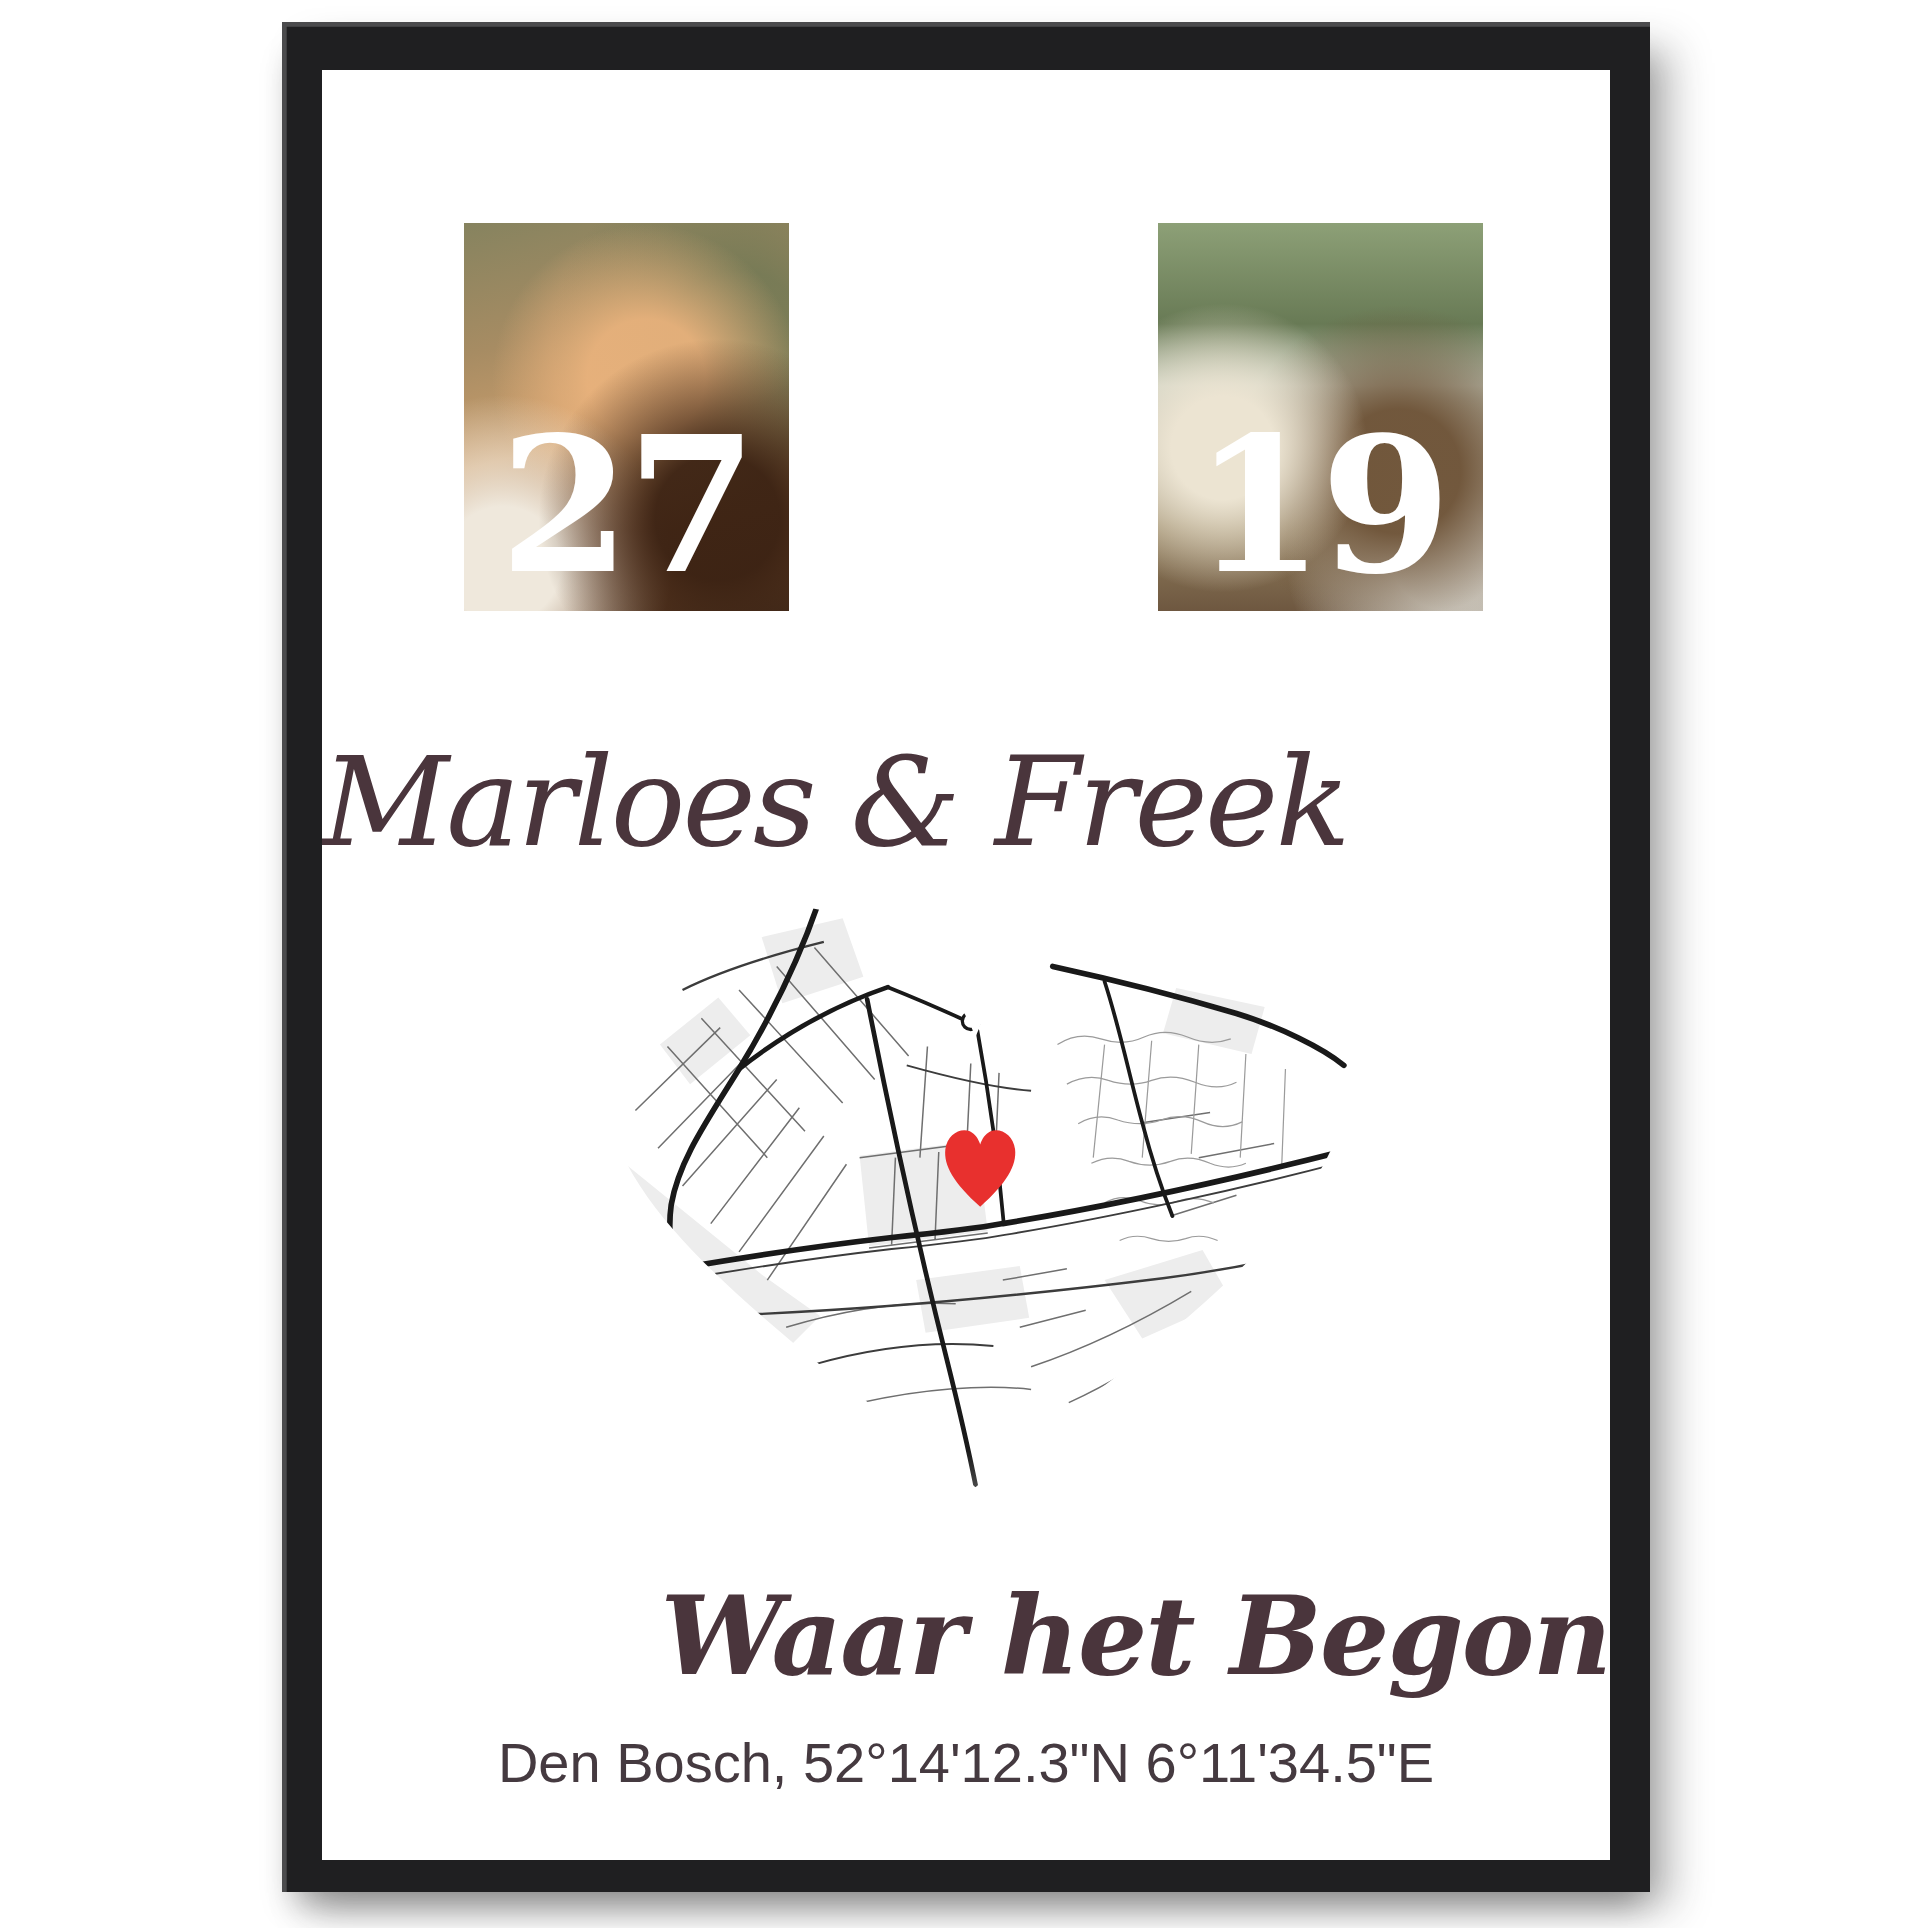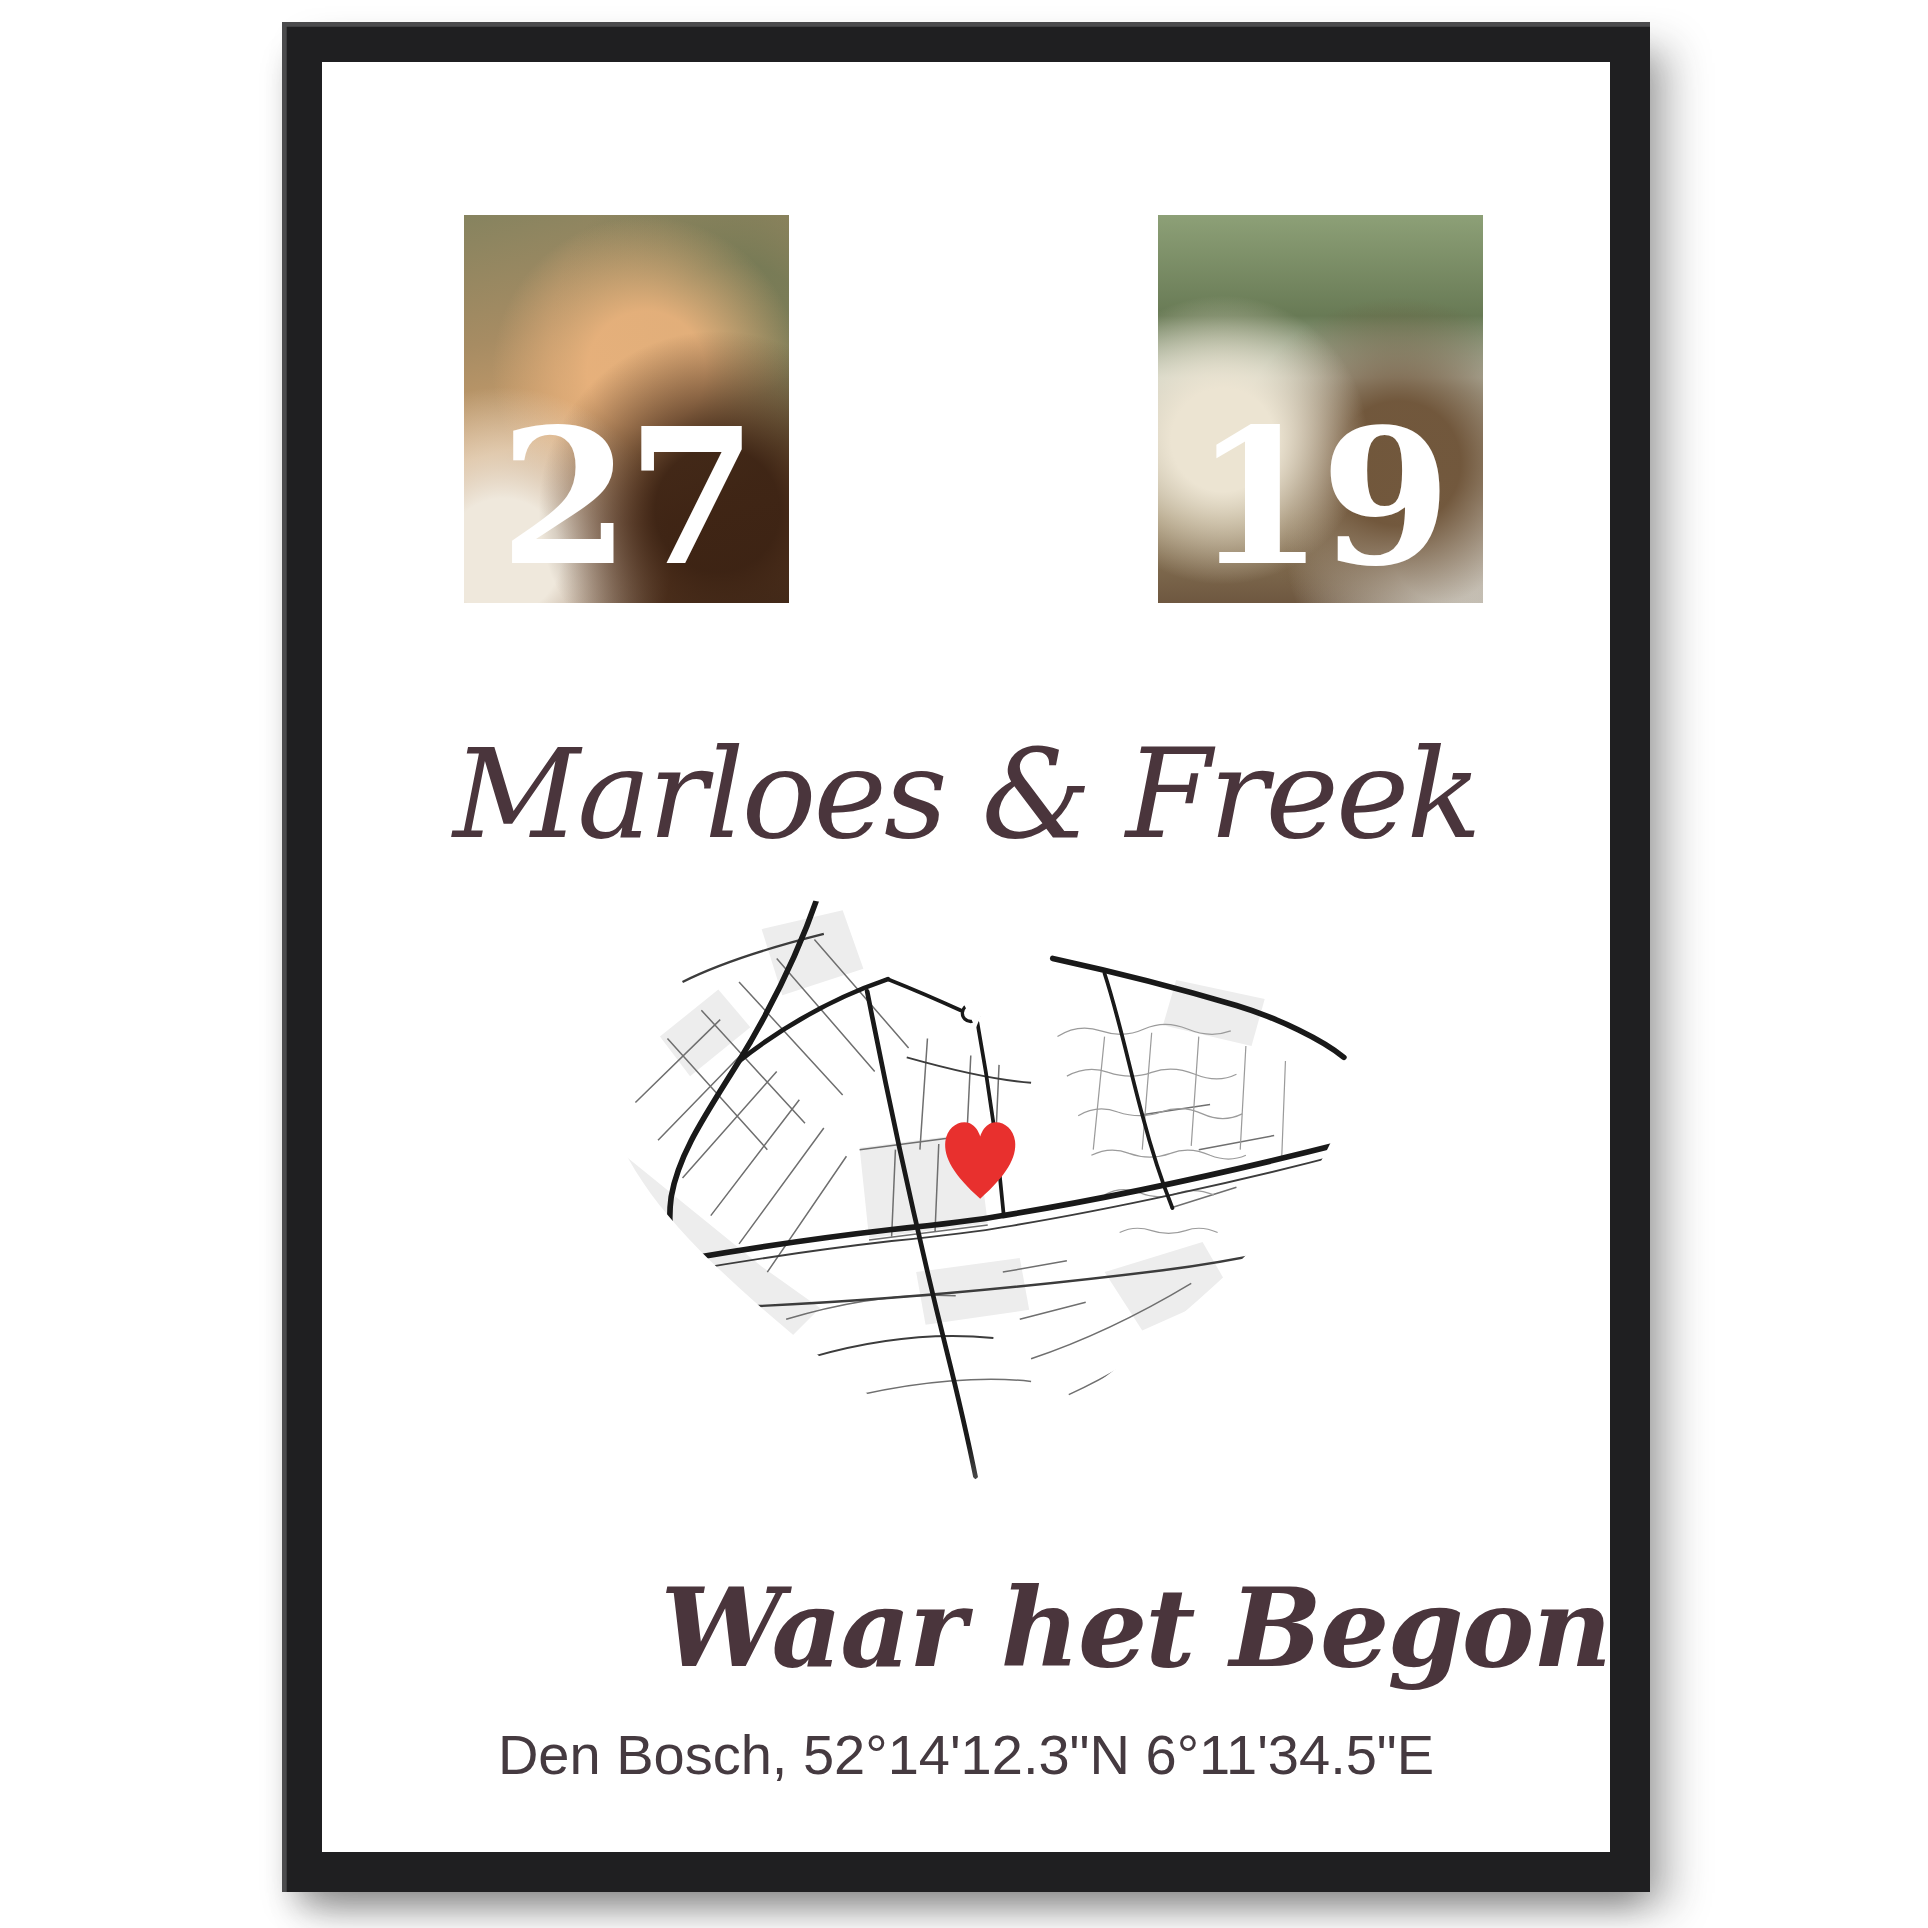--- a/index.html
+++ b/index.html
@@ -8,21 +8,21 @@
 
   
   .frame{
     position:absolute;left:282px;top:21.7px;width:1368px;height:1870px;
     box-sizing:border-box;padding:40px;background:#1f1f21;
     box-shadow:
       24.5px 21px 38px -5.6px rgba(40,40,40,.36),
       0 24.5px 30px -11.3px rgba(0,0,0,.28),
       inset 4.7px 4.7px 0 rgba(255,255,255,.20);
   }
-  .poster{position:relative;width:100%;height:100%;background:#ffffff;overflow:hidden;}
+  .poster{position:relative;width:100%;height:100%;background:#ffffff;overflow:hidden;margin-top:8px;}
 
   
   .photo{position:absolute;top:153px;height:388px;width:325px;overflow:hidden;background:#c8a05e;}
   .photo.p1{left:142px;background:
       radial-gradient(circle at 78% 76%, rgba(59,34,19,.95) 0 16%, rgba(59,34,19,0) 46%),
       radial-gradient(circle at 12% 88%, #efe8dc 0 13%, rgba(239,232,220,0) 38%),
       radial-gradient(circle at 56% 40%, rgba(235,179,125,.92) 0 20%, rgba(235,179,125,0) 52%),
       radial-gradient(circle at 84% 30%, rgba(112,120,84,.85) 0 18%, rgba(112,120,84,0) 48%),
       linear-gradient(165deg,#86835f 0%,#a78c63 28%,#cd9f6d 52%,#96613a 74%,#49301e 100%);}
   .photo.p2{left:493px;background:
@@ -37,21 +37,21 @@
       radial-gradient(circle at 88% 86%, rgba(222,221,214,.9) 0 12%, rgba(222,221,214,0) 36%),
       linear-gradient(180deg,#8da077 0%,#687a55 26%,#c6cdbf 42%,#b9b6a6 56%,#93815f 78%,#6e5740 100%);}
   .num{
     position:absolute;left:0;right:0;bottom:11.3px;text-align:center;
     font-family:"DejaVu Serif","Liberation Serif",serif;font-weight:700;
     font-size:188px;line-height:1;color:#ffffff;letter-spacing:-3.8px;
   }
 
   
   .names{
-    position:absolute;left:0;width:100%;top:664px;text-align:center;
+    position:absolute;left:0;width:100%;top:664px;
     font-family:"DejaVu Serif","Liberation Serif",serif;font-style:italic;font-weight:400;
     font-size:124px;line-height:1.1;color:#4a353c;letter-spacing:-2.8px;
   }
   .title{
     position:absolute;left:0;width:100%;top:1507px;text-align:right;
     font-family:"DejaVu Serif","Liberation Serif",serif;font-style:italic;font-weight:700;
     font-size:109px;line-height:1.1;color:#4a353c;letter-spacing:-1.9px;
   }
   .coords{
     position:absolute;left:0;width:100%;top:1665px;text-align:center;

